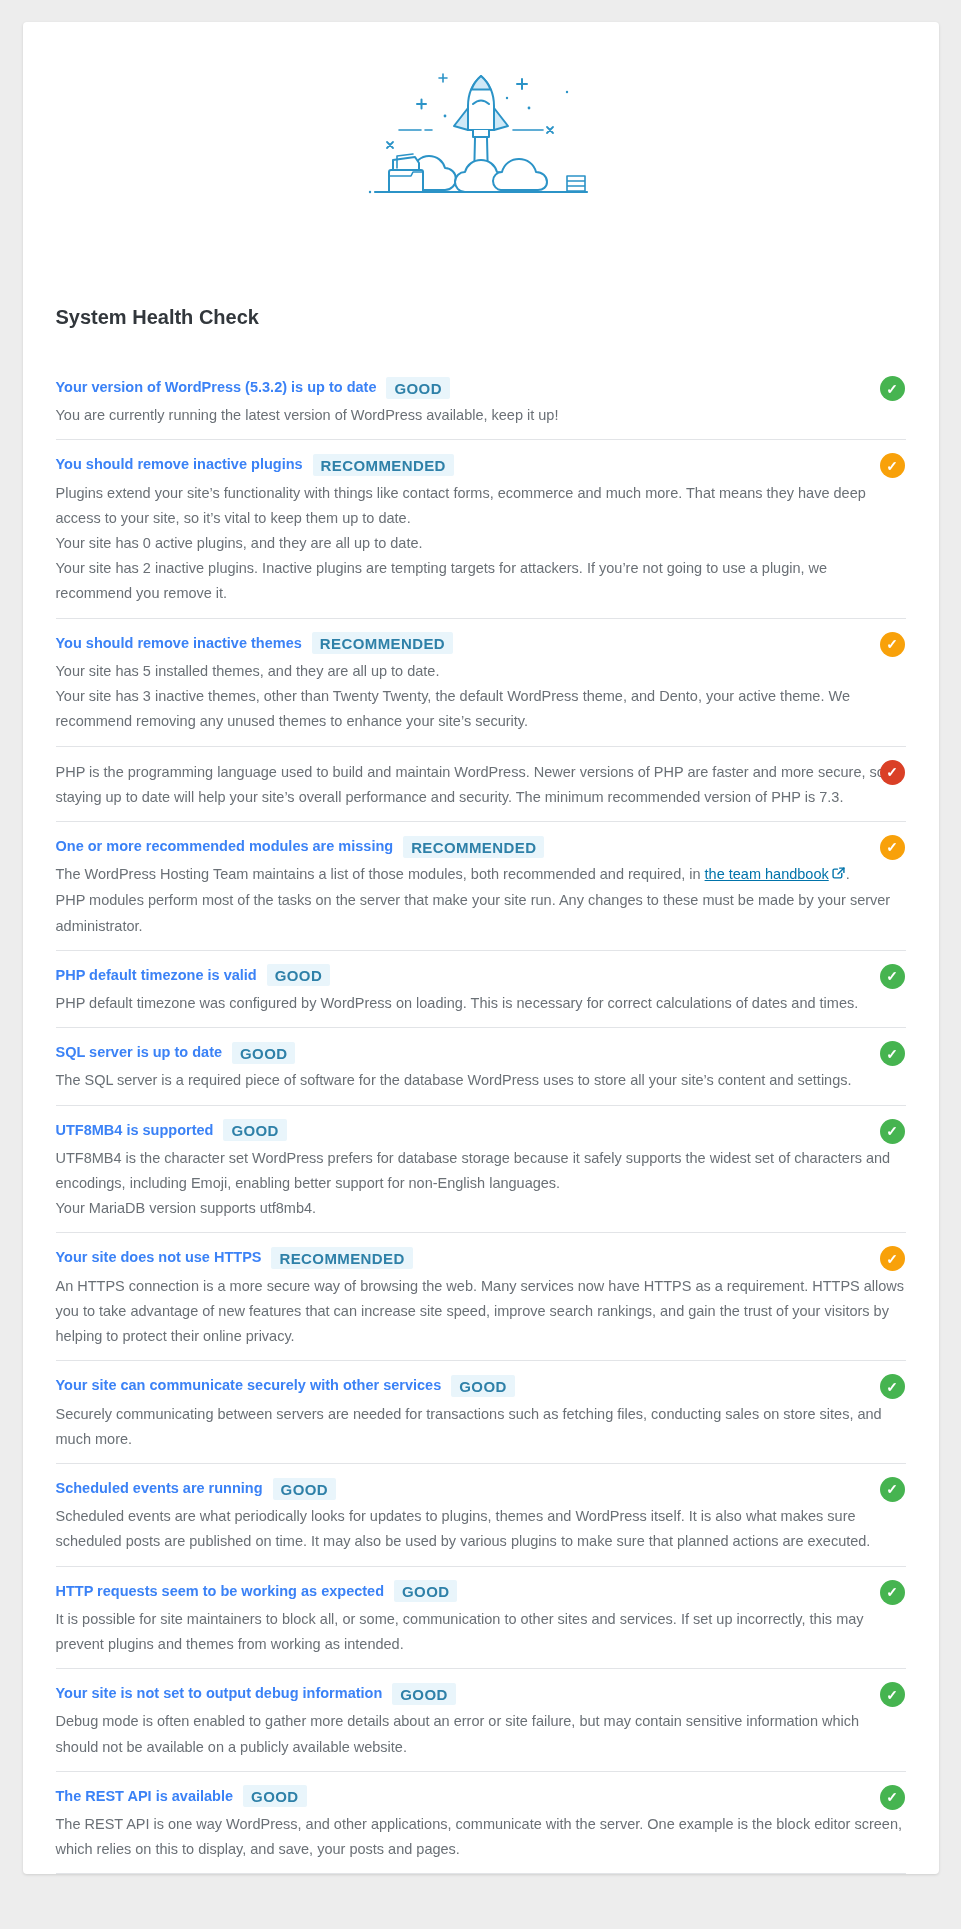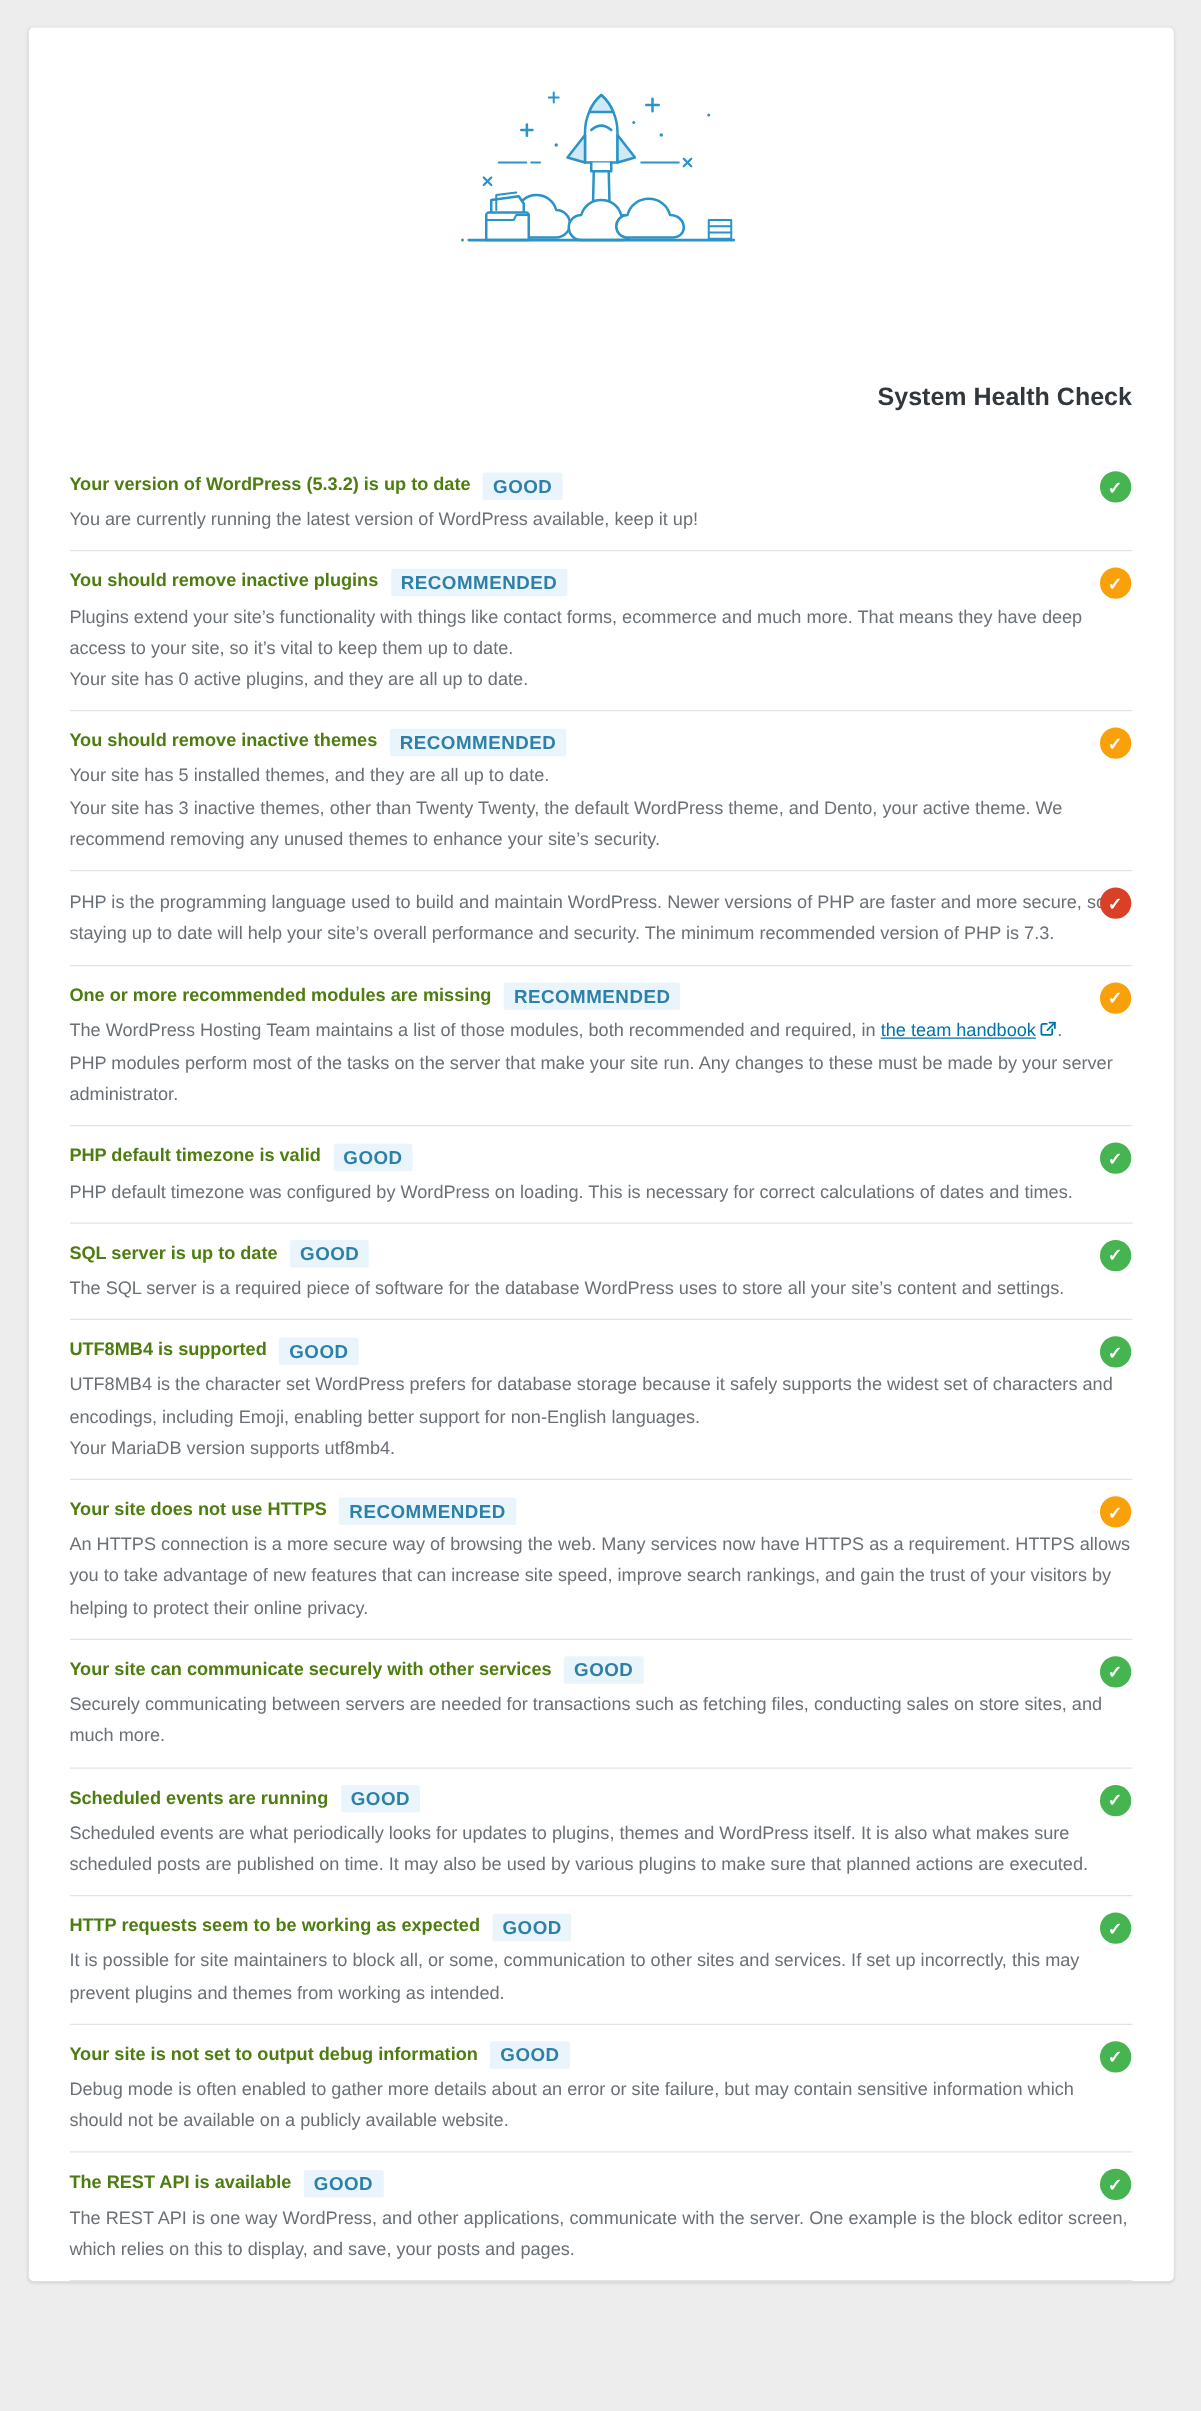--- a/index.html
+++ b/index.html
@@ -23,21 +23,21 @@
     box-shadow: 0 1px 3px rgba(0,0,0,0.13);
     box-sizing: border-box;
     padding: 40px 33px 0 33px;
   }
   .illustration-wrap {
     text-align: center;
     padding-top: 2px;
   }
   .illustration-wrap svg { display: inline-block; }
   .page-title {
-    text-align: right;
+    text-align: left;
     font-size: 20px;
     font-weight: 600;
     color: #32373c;
     margin: 86px 0 0 0;
   }
   ul.health-list {
     list-style: none;
     margin: 34px 0 0 0;
     padding: 0;
   }
@@ -49,21 +49,21 @@
   .item-head {
     display: flex;
     align-items: center;
     gap: 10px;
     padding-right: 44px;
     margin-bottom: 4px;
   }
   .item-title {
     font-size: 14.5px;
     font-weight: bold;
-    color: #4d7c0f;
+    color: #3b82f6;
     margin: 0;
     line-height: 1.6;
   }
   .badge {
     flex: 0 0 auto;
     font-size: 15px;
     font-weight: bold;
     letter-spacing: 0.4px;
     color: #2e80a8;
     background: #e9f5fb;
@@ -170,20 +170,21 @@
     <div class="item-head">
       <h3 class="item-title">You should remove inactive plugins</h3>
       <span class="badge">RECOMMENDED</span>
     </div>
     <div class="status-icon recommended">
             <span>✓</span>
           </div>
     <div class="item-body">
             <p>Plugins extend your site’s functionality with things like contact forms, ecommerce and much more. That means they have deep access to your site, so it’s vital to keep them up to date.</p>
             <p>Your site has 0 active plugins, and they are all up to date.</p>
+            <p>Your site has 2 inactive plugins. Inactive plugins are tempting targets for attackers. If you’re not going to use a plugin, we recommend you remove it.</p>
           </div>
   </li>
         <li class="health-item">
     <div class="item-head">
       <h3 class="item-title">You should remove inactive themes</h3>
       <span class="badge">RECOMMENDED</span>
     </div>
     <div class="status-icon recommended">
             <span>✓</span>
           </div>

